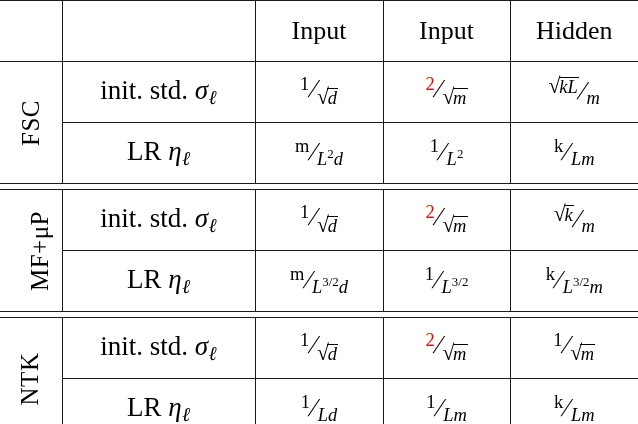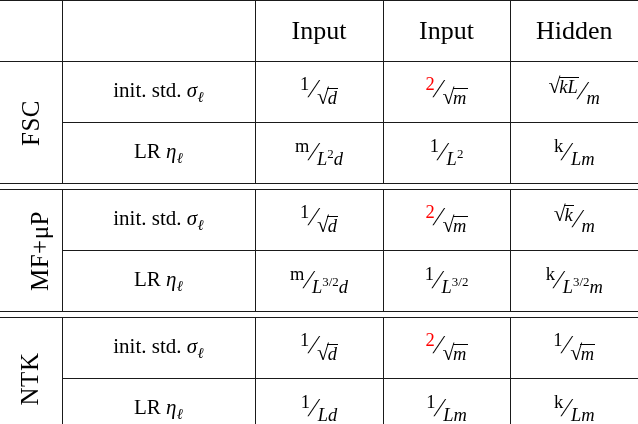--- a/index.html
+++ b/index.html
@@ -74,21 +74,21 @@
   .rot-text {
     display: inline-block;
     transform: rotate(-90deg);
     white-space: nowrap;
     font-size: 25px;
     letter-spacing: 0.5px;
   }
 
   
   .row-label {
-    font-size: 21px;
+    font-size: 27px;
     white-space: nowrap;
   }
   .row-label .sym {
     font-style: italic;
     font-family: "Liberation Serif", "DejaVu Serif", serif;
   }
   .row-label .sub {
     font-style: italic;
     font-size: 0.72em;
     vertical-align: -0.28em;

